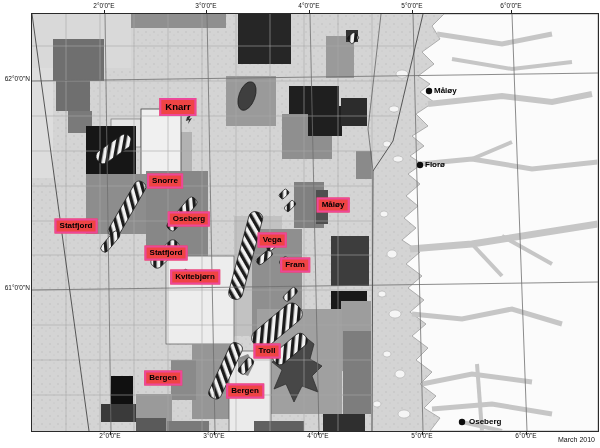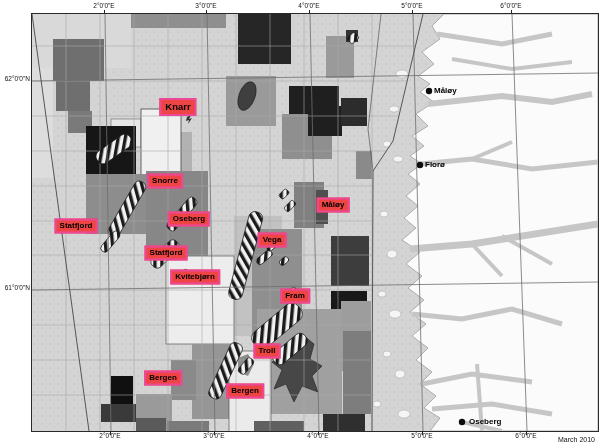--- a/index.html
+++ b/index.html
@@ -211,21 +211,21 @@
       </g>
     </svg>
 
     <div class="flabel big" style="left:146px;top:93px">Knarr</div>
     <div class="flabel" style="left:133px;top:167px">Snorre</div>
     <div class="flabel" style="left:44px;top:212px">Statfjord</div>
     <div class="flabel" style="left:157px;top:205px">Oseberg</div>
     <div class="flabel" style="left:134px;top:239px">Statfjord</div>
     <div class="flabel" style="left:163px;top:263px">Kvitebjørn</div>
     <div class="flabel" style="left:240px;top:226px">Vega</div>
-    <div class="flabel" style="left:263px;top:282px">Fram</div>
+    <div class="flabel" style="left:263px;top:251px">Fram</div>
     <div class="flabel" style="left:301px;top:191px">Måløy</div>
     <div class="flabel" style="left:235px;top:337px">Troll</div>
     <div class="flabel" style="left:131px;top:364px">Bergen</div>
     <div class="flabel" style="left:213px;top:377px">Bergen</div>
 
     <span class="clabel" style="left:402px;top:72px">Måløy</span>
     <span class="clabel" style="left:393px;top:146px">Florø</span>
     <span class="clabel" style="left:437px;top:403px">Oseberg</span>
   </div>
 </div>

